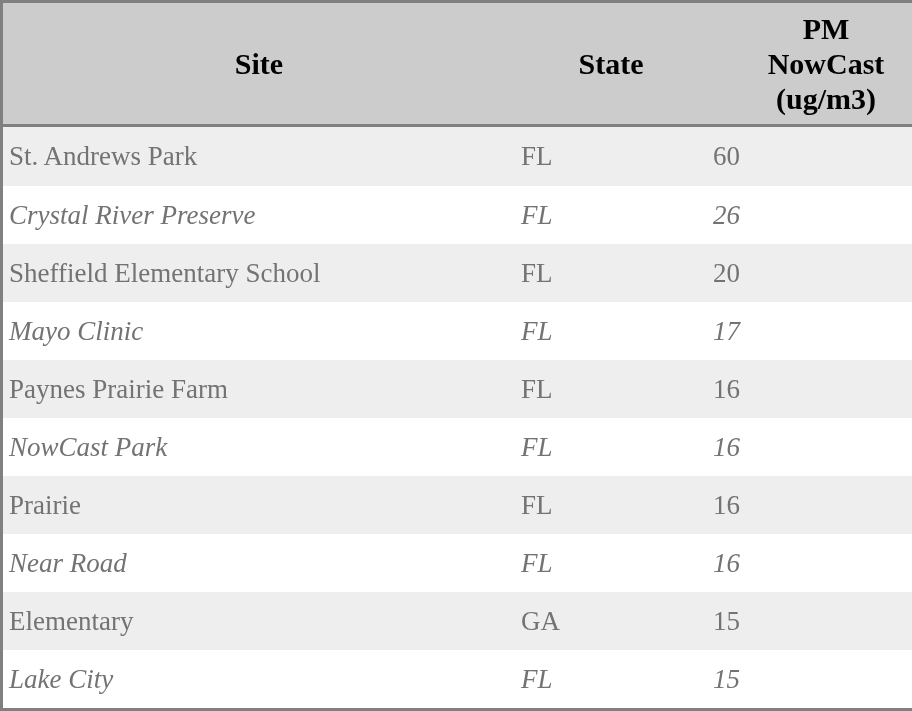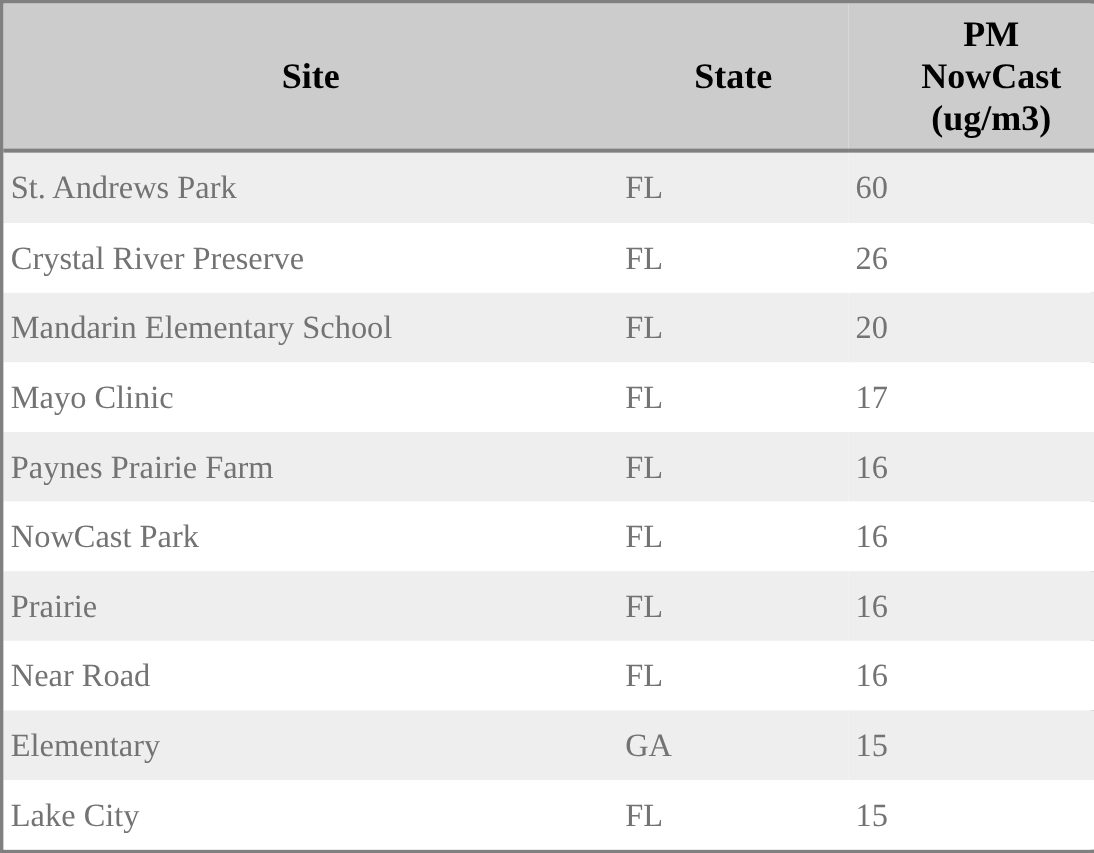--- a/index.html
+++ b/index.html
@@ -48,20 +48,21 @@
     color: #737373;
     padding: 6px 6px;
     border: none;
     line-height: 1.2;
   }
   tbody tr.odd td {
     background: #eeeeee;
   }
   tbody tr.even td {
     background: #ffffff;
+    font-style: italic;
   }
   .hdr-line { display: block; }
 </style>
 </head>
 <body>
 
 <div class="table-wrap">
   <table class="aqi-table">
     <thead>
       <tr>
@@ -83,21 +84,21 @@
         <td>St. Andrews Park</td>
         <td>FL</td>
         <td>60</td>
       </tr>
       <tr class="even">
         <td>Crystal River Preserve</td>
         <td>FL</td>
         <td>26</td>
       </tr>
       <tr class="odd">
-        <td>Mandarin Elementary School</td>
+        <td>Sheffield Elementary School</td>
         <td>FL</td>
         <td>20</td>
       </tr>
       <tr class="even">
         <td>Mayo Clinic</td>
         <td>FL</td>
         <td>17</td>
       </tr>
       <tr class="odd">
         <td>Paynes Prairie Farm</td>

